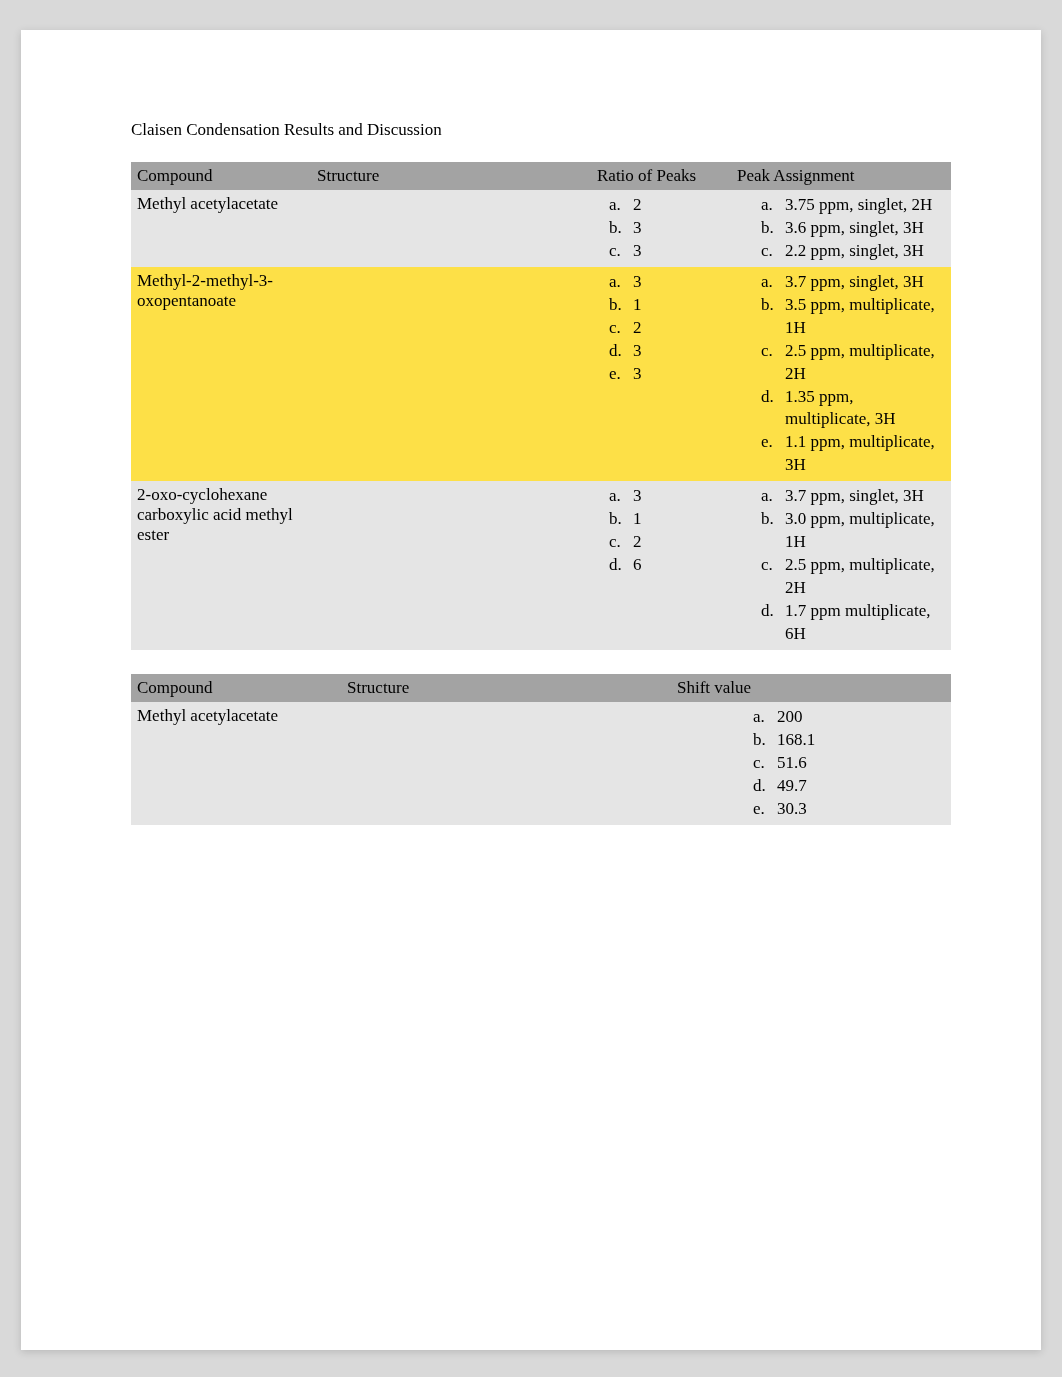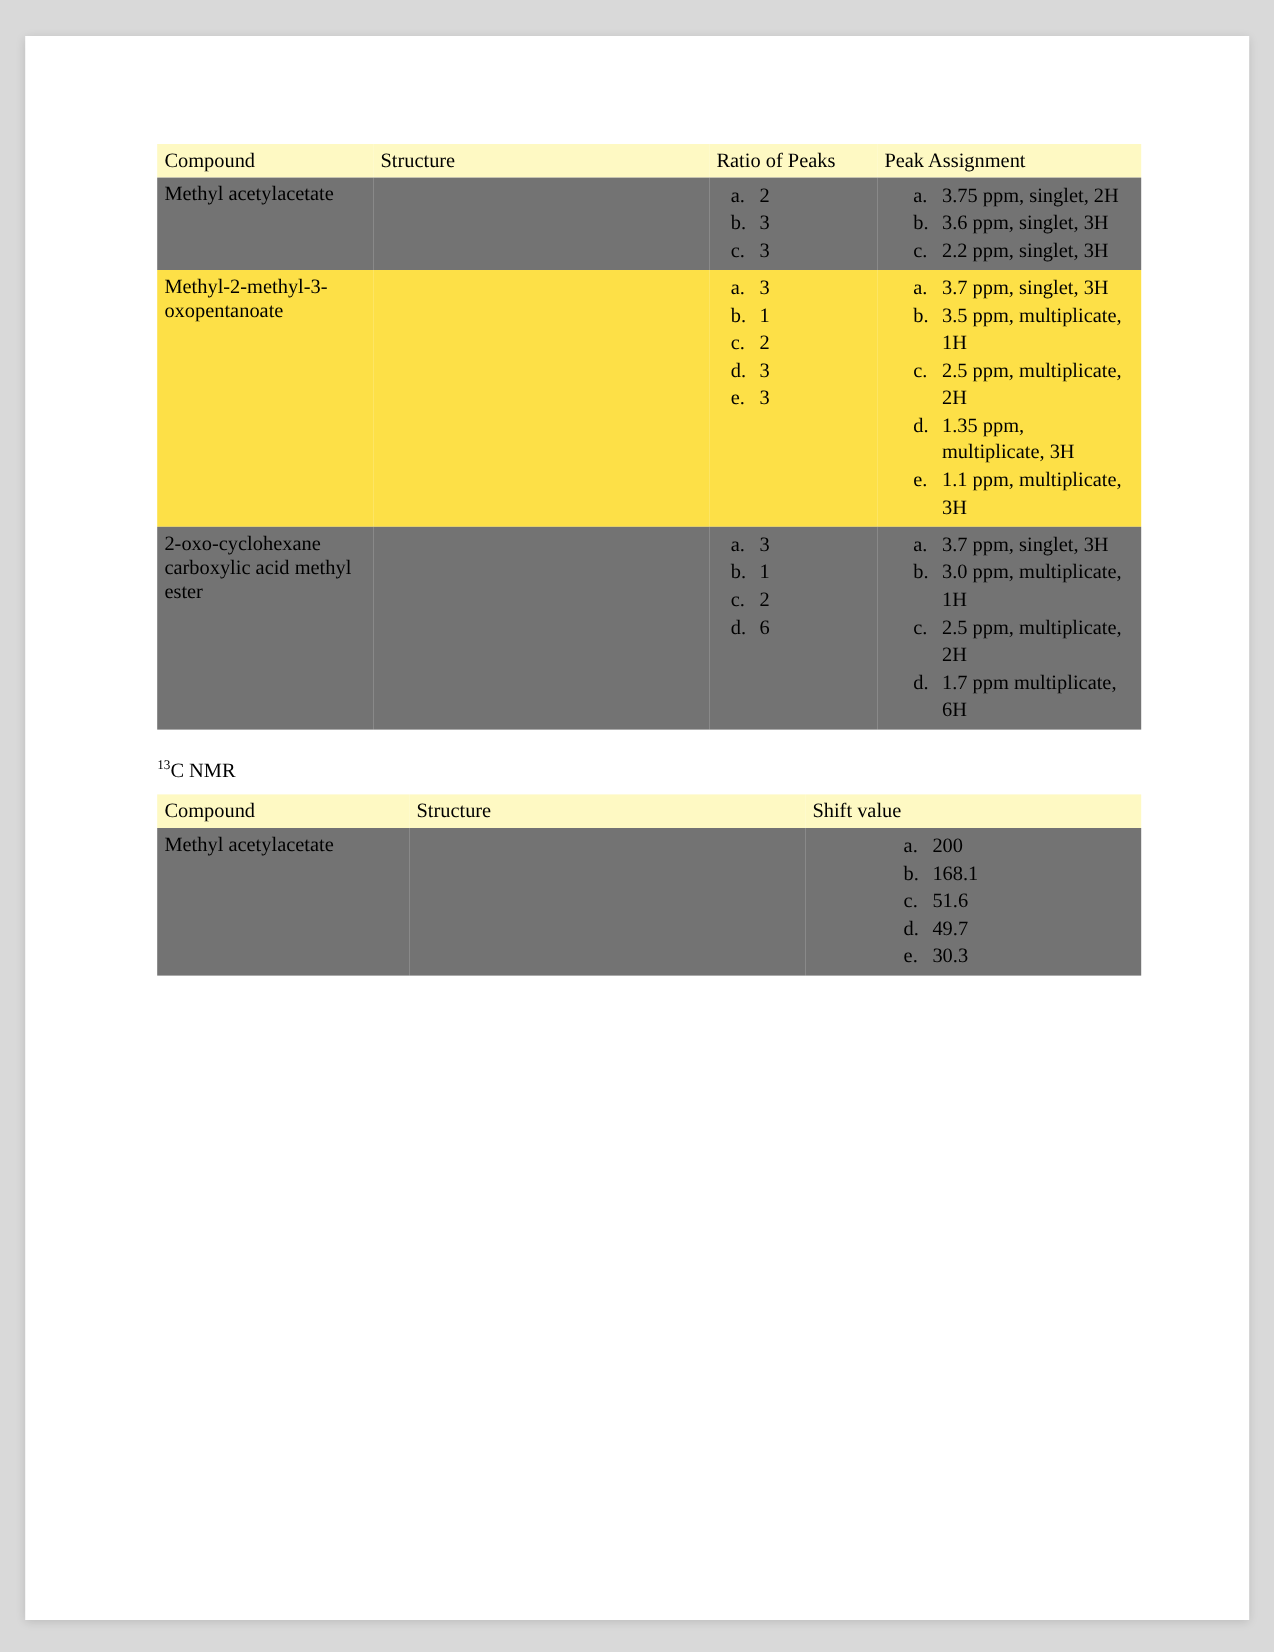--- a/index.html
+++ b/index.html
@@ -44,27 +44,27 @@
       width: 100%;
       margin-bottom: 24px;
     }
     th, td {
       text-align: left;
       vertical-align: top;
       padding: 4px 8px 4px 6px;
       font-weight: normal;
     }
     thead th {
-      background: #fef9c3;
+      background: #a3a3a3;
     }
     tbody tr.alt td {
       background: #fde047;
     }
     tbody tr td {
-      background: #737373;
+      background: #e5e5e5;
     }
     .t1 th:nth-child(1), .t1 td:nth-child(1) { width: 180px; }
     .t1 th:nth-child(2), .t1 td:nth-child(2) { width: 280px; }
     .t1 th:nth-child(3), .t1 td:nth-child(3) { width: 140px; }
     .t1 th:nth-child(4), .t1 td:nth-child(4) { width: auto; }
 
     .t2 th:nth-child(1), .t2 td:nth-child(1) { width: 210px; }
     .t2 th:nth-child(2), .t2 td:nth-child(2) { width: 330px; }
     .t2 th:nth-child(3), .t2 td:nth-child(3) { width: auto; }
 
@@ -89,20 +89,21 @@
     }
     .shift-list {
       padding-left: 100px;
     }
   </style>
 </head>
 <body>
 
 <div class="page">
 
+  <div class="title">Claisen Condensation Results and Discussion</div>
 
 
 
   <table class="t1">
     <thead>
       <tr>
         <th>Compound</th>
         <th>Structure</th>
         <th>Ratio of Peaks</th>
         <th>Peak Assignment</th>
@@ -165,23 +166,20 @@
             <li><span class="lbl">a.</span><span>3.7 ppm, singlet, 3H</span></li>
             <li><span class="lbl">b.</span><span>3.0 ppm, multiplicate, 1H</span></li>
             <li><span class="lbl">c.</span><span>2.5 ppm, multiplicate, 2H</span></li>
             <li><span class="lbl">d.</span><span>1.7 ppm multiplicate, 6H</span></li>
           </ul>
         </td>
       </tr>
     </tbody>
   </table>
 
-  <div class="subheading">
-    <sup>13</sup><span>C NMR</span>
-  </div>
 
   <table class="t2">
     <thead>
       <tr>
         <th>Compound</th>
         <th>Structure</th>
         <th>Shift value</th>
       </tr>
     </thead>
     <tbody>

